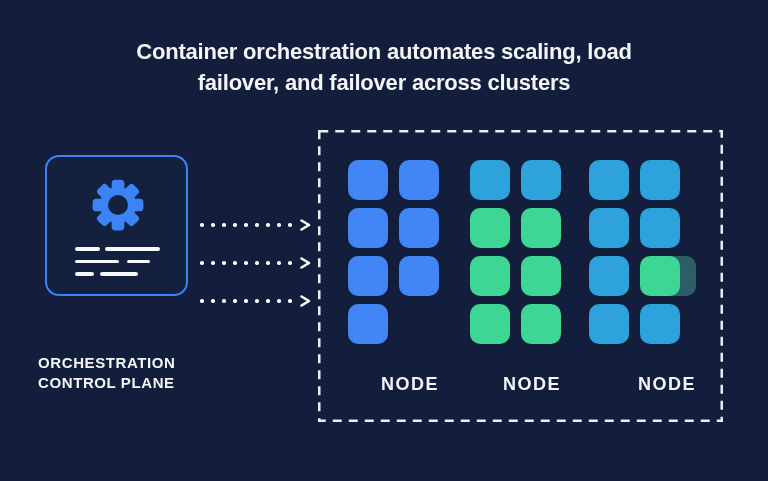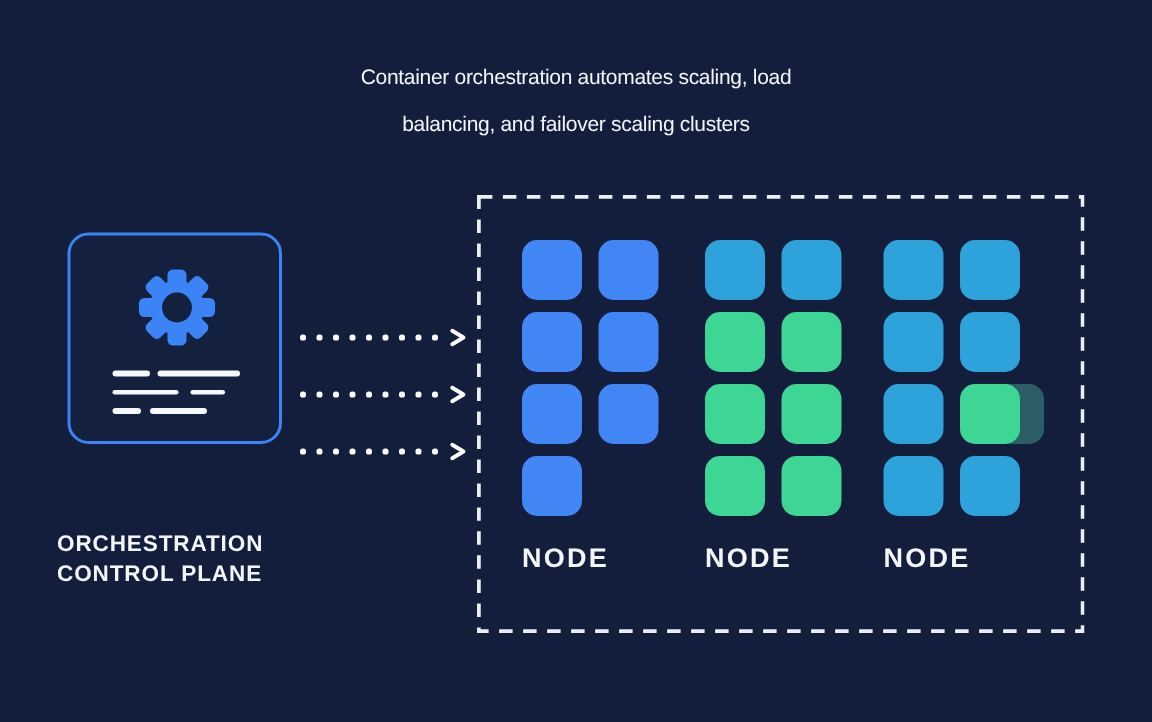--- a/index.html
+++ b/index.html
@@ -10,21 +10,21 @@
   .canvas{
     position:relative;
     width:768px;height:481px;
     background:var(--bg,#121E3B);
     overflow:hidden;
   }
   .title{
     position:absolute;top:36px;left:0;width:768px;
     text-align:center;
     color:var(--text,#F3F5F9);
-    font-size:14px;line-height:31px;font-weight:400;
+    font-size:22px;line-height:31px;font-weight:700;
     letter-spacing:-0.2px;
   }
   .cp-box{
     position:absolute;left:45px;top:155px;width:143px;height:141px;
     border:2.5px solid var(--accent,#3C83F6);
     border-radius:14px;
     background:#13213F;
     box-sizing:border-box;
   }
   .gear{position:absolute;left:42px;top:19px;}
@@ -54,34 +54,34 @@
     column-gap:11px;row-gap:8px;
   }
   .sq{width:40px;height:40px;border-radius:10px;}
   .sq.empty{background:transparent;}
   .ghost{
     position:absolute;z-index:0;
     width:40px;height:40px;border-radius:10px;
     background:var(--ghost,#2B5E66);
   }
   .node-label{
-    position:absolute;top:362px;
-    text-align:left;
+    position:absolute;top:374px;
+    text-align:right;
     color:var(--text,#F3F5F9);
     font-size:18px;font-weight:700;letter-spacing:1.5px;
   }
 </style>
 </head>
 <body>
 
 <div class="canvas" style="--bg: #121E3B; --accent: #3C83F6; --text: #F3F5F9; --ghost: #2B5E66;">
 
   <div class="title">
     <div>Container orchestration automates scaling, load</div>
-    <div>balancing, and failover scaling clusters</div>
+    <div>failover, and failover across clusters</div>
   </div>
 
   <div class="cp-box">
     <svg class="gear" width="58" height="58" viewBox="0 0 64 64">
       <g fill="#3C83F6" id="gear-shape">
         <circle cx="32" cy="32" r="20"></circle>
         <rect x="25" y="4" width="14" height="13" rx="4"></rect>
         <rect x="25" y="47" width="14" height="13" rx="4"></rect>
         <rect x="4" y="25" width="13" height="14" rx="4"></rect>
         <rect x="47" y="25" width="13" height="14" rx="4"></rect>

